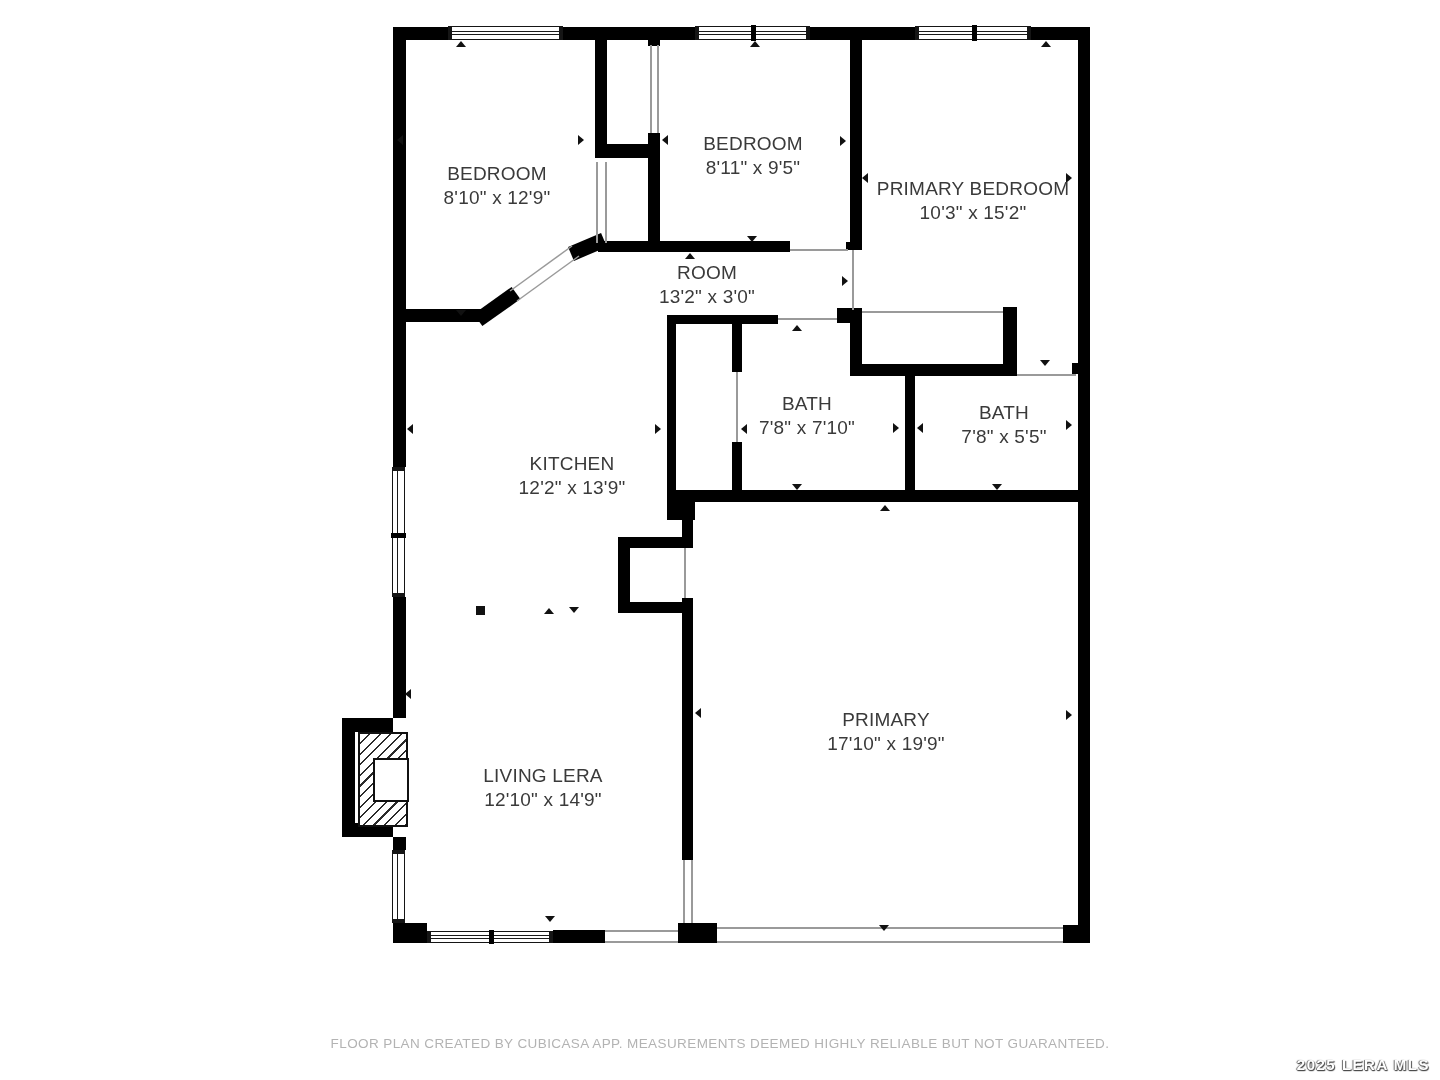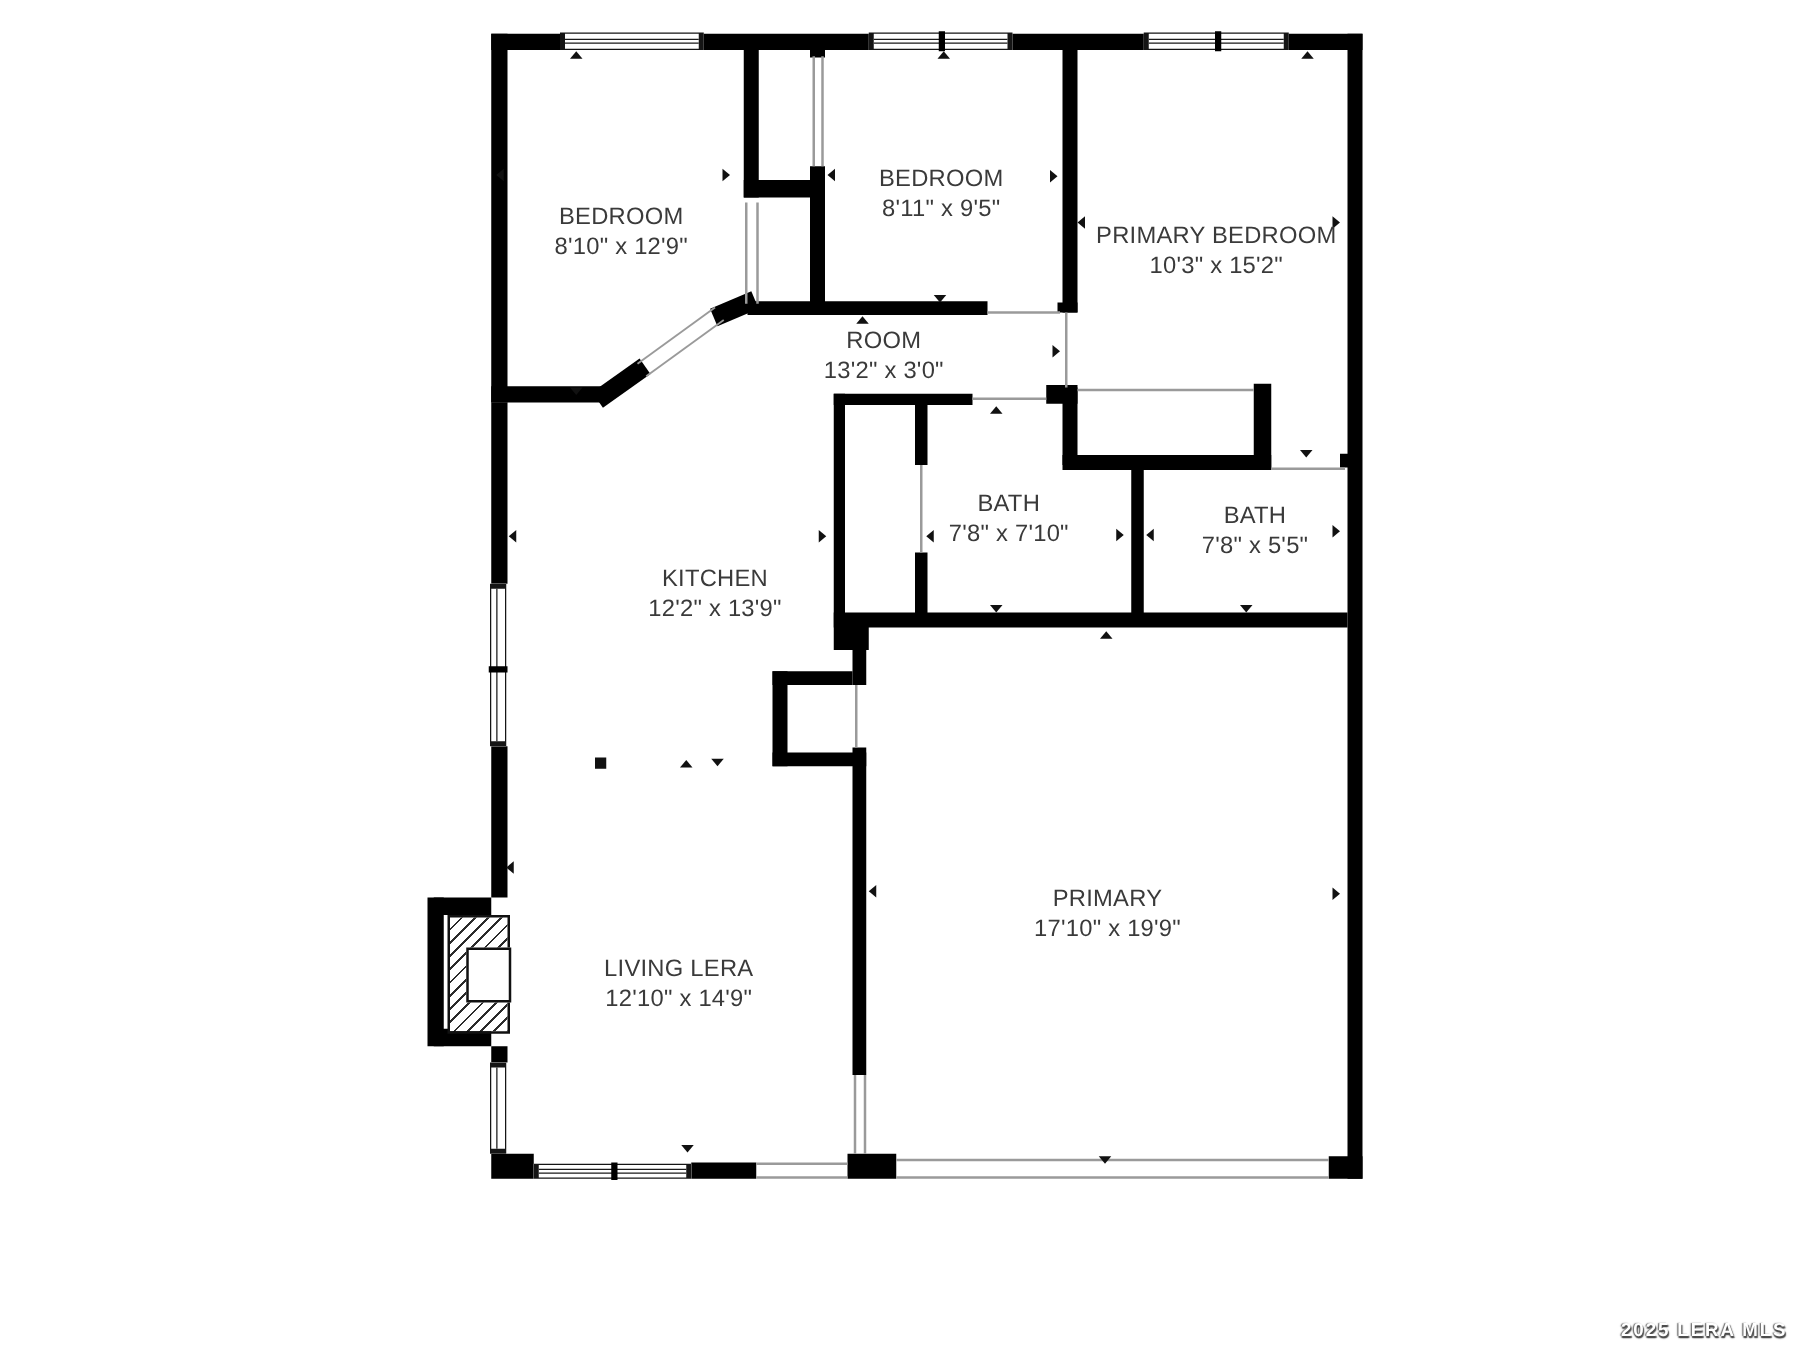--- a/index.html
+++ b/index.html
@@ -201,15 +201,16 @@
   </div>
   <div class="room-label" style="left:886px;top:708px;">
     <div>PRIMARY</div>
     <div>17'10" x 19'9"</div>
   </div>
   <div class="room-label" style="left:543px;top:764px;">
     <div>LIVING LERA</div>
     <div>12'10" x 14'9"</div>
   </div>
 
+  <div id="footer-text">FLOOR PLAN CREATED BY CUBICASA APP. MEASUREMENTS DEEMED HIGHLY RELIABLE BUT NOT GUARANTEED.</div>
   <div id="watermark">2025 LERA MLS</div>
 
 </div>
 
 </body></html>

